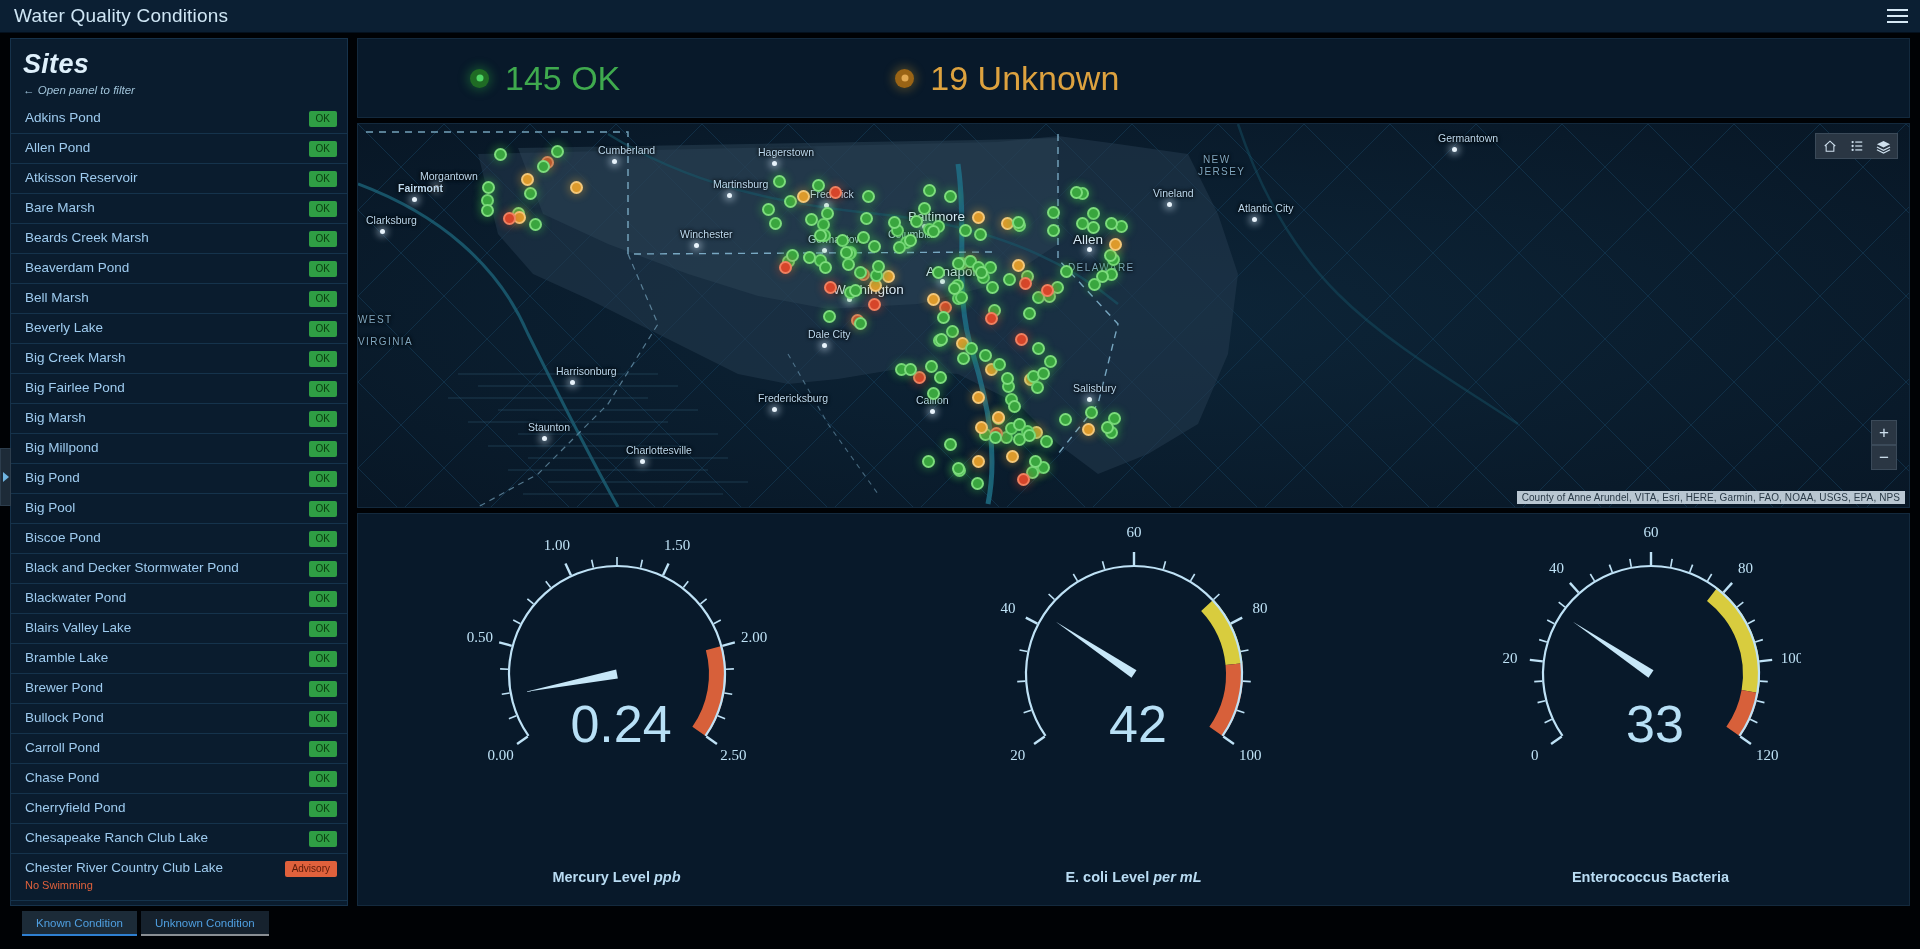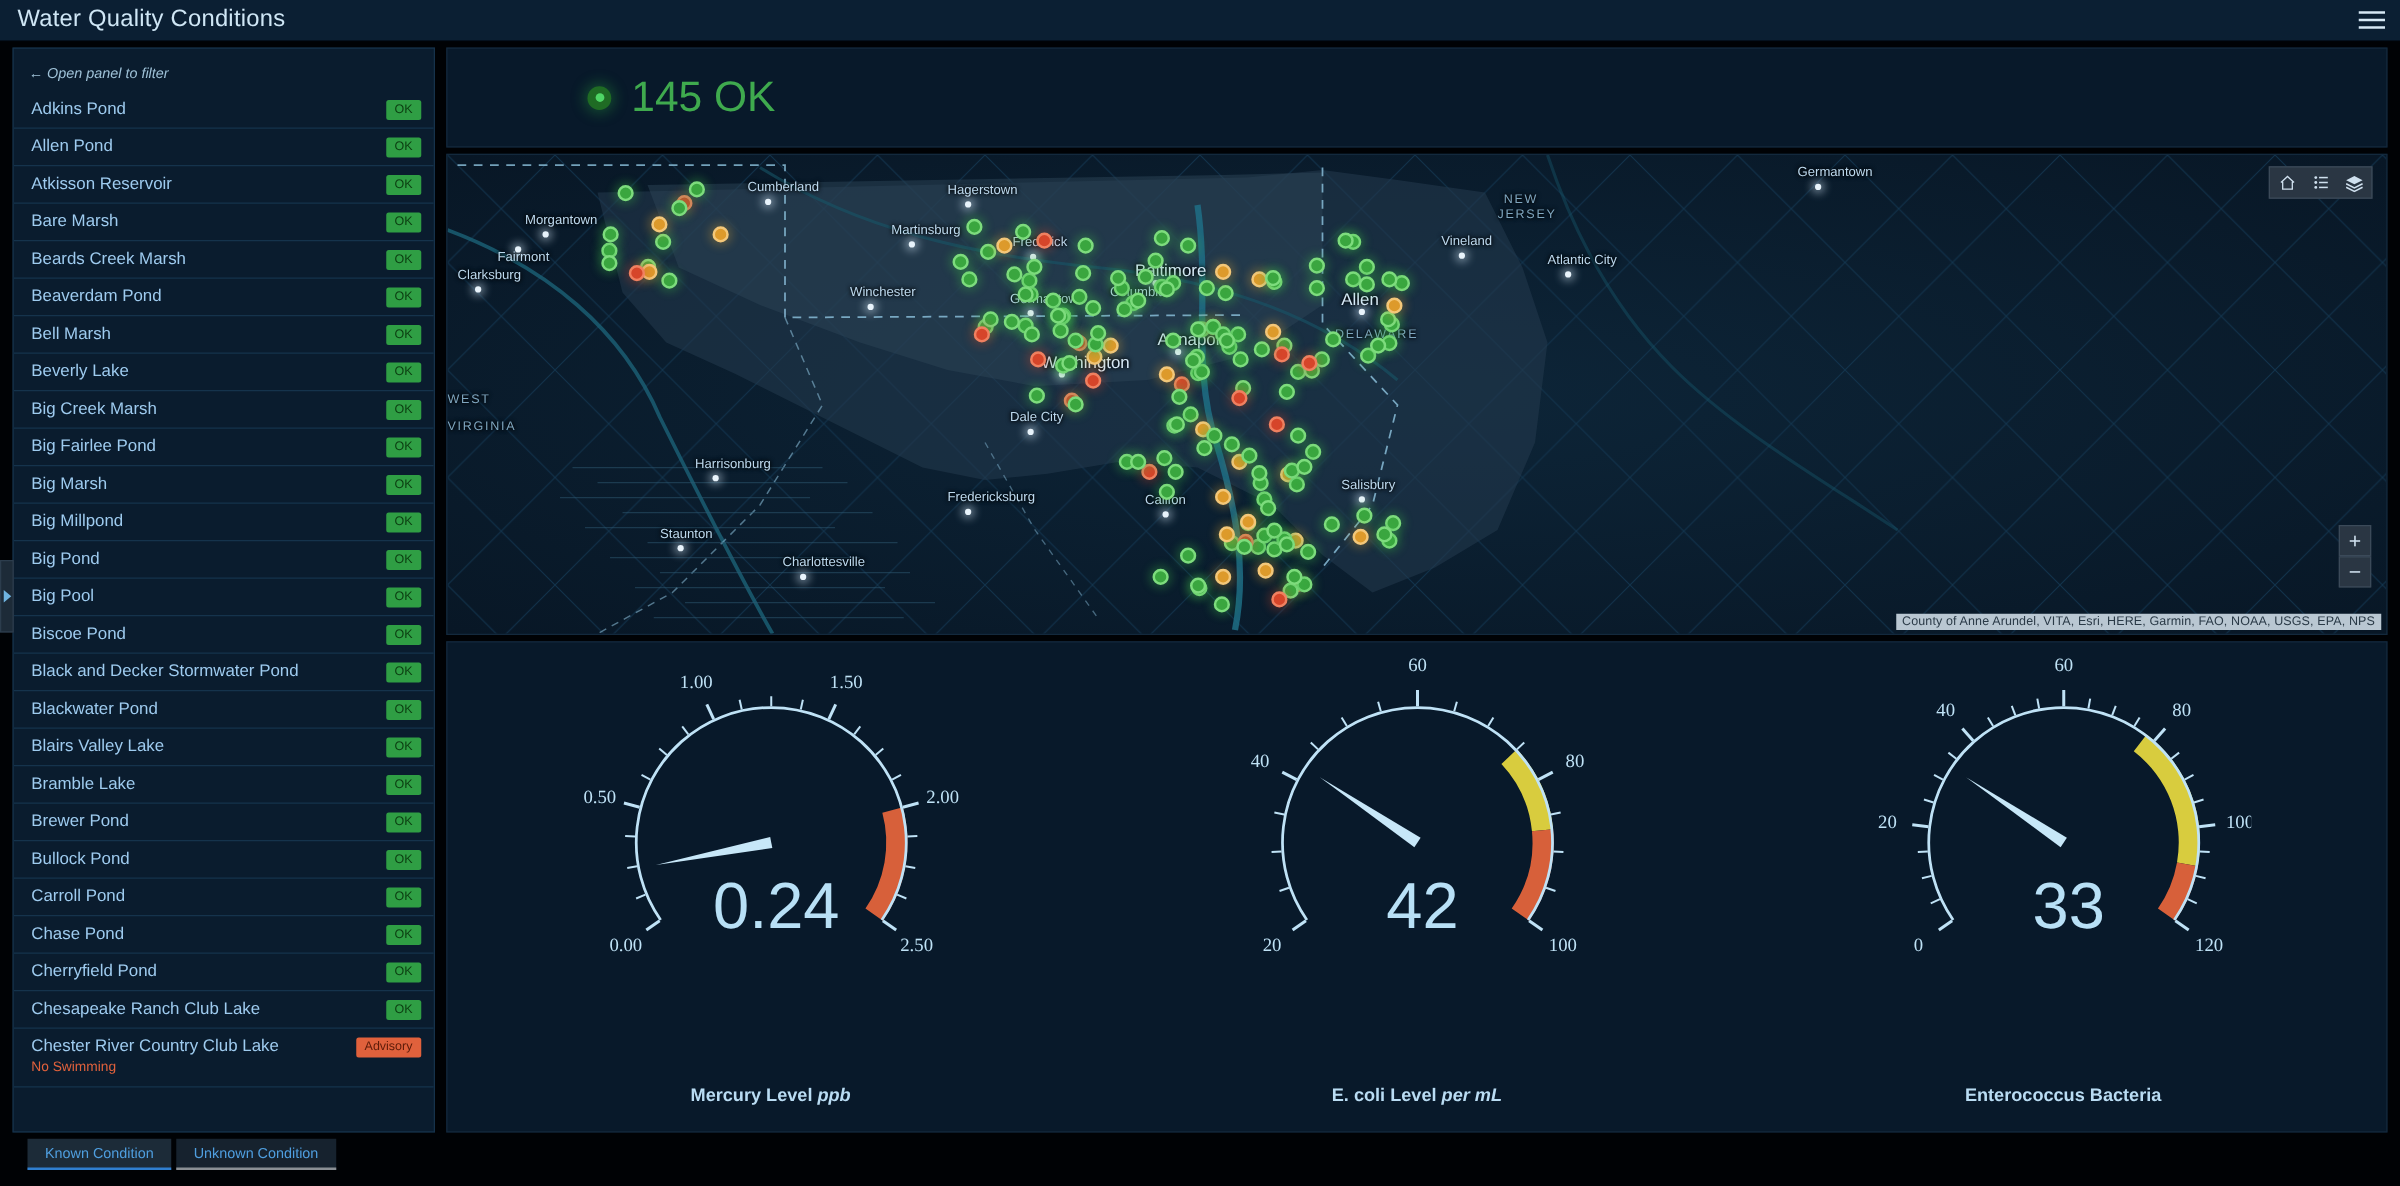--- a/index.html
+++ b/index.html
@@ -170,20 +170,21 @@
     <span></span>
       <span></span>
       <span></span>
   </div>
 </div>
 
 <div id="stage">
 
   <div id="sidebar">
     <div id="sites-header">
+      <div id="sites-title">Sites</div>
       <div id="sites-sub">← Open panel to filter</div>
     </div>
     <div id="site-list">
         <div class="site-row">
           <div class="site-text">
             <div class="site-name">Adkins Pond</div>
           </div>
           <div class="badge ok">OK</div>
         </div>
         <div class="site-row">
@@ -347,20 +348,24 @@
       <div class="stab active">Known Condition</div>
       <div class="stab">Unknown Condition</div>
     </div>
 
   <div id="right">
 
     <div id="stats">
         <div class="stat">
           <div class="dot ok"></div>
           <div class="stat-label ok">145 OK</div>
+        </div>
+        <div class="stat">
+          <div class="dot unk"></div>
+          <div class="stat-label unk">19 Unknown</div>
         </div>
       </div>
 
     <div id="map">
       <svg id="map-canvas" viewBox="0 0 1551 383" preserveAspectRatio="none">
         <defs>
           <pattern id="grid" width="86" height="86" patternUnits="userSpaceOnUse">
             <path d="M0 0 L86 86 M86 0 L0 86" stroke="#12344d" stroke-width="0.8" fill="none"></path>
           </pattern>
           <radialGradient id="seaglow" cx="50%" cy="50%" r="70%">
@@ -399,21 +404,21 @@
           <div class="maplabel" style="left: 240px; top: 20px;">Cumberland</div>
           <div class="citydot" style="left: 254px; top: 35px;"></div>
           <div class="maplabel" style="left: 400px; top: 22px;">Hagerstown</div>
           <div class="citydot" style="left: 414px; top: 37px;"></div>
           <div class="maplabel" style="left: 62px; top: 46px;">Morgantown</div>
           <div class="citydot" style="left: 76px; top: 61px;"></div>
           <div class="maplabel state" style="left: 845px; top: 30px;">NEW</div>
           <div class="maplabel state" style="left: 840px; top: 42px;">JERSEY</div>
           <div class="maplabel" style="left: 355px; top: 54px;">Martinsburg</div>
           <div class="citydot" style="left: 369px; top: 69px;"></div>
-          <div class="maplabel" style="left: 40px; top: 76px;">Fairmont</div>
+          <div class="maplabel" style="left: 40px; top: 58px; font-weight: bold;">Fairmont</div>
           <div class="citydot" style="left: 54px; top: 73px;"></div>
           <div class="maplabel" style="left: 452px; top: 64px;">Frederick</div>
           <div class="citydot" style="left: 466px; top: 79px;"></div>
           <div class="maplabel" style="left: 795px; top: 63px;">Vineland</div>
           <div class="citydot" style="left: 809px; top: 78px;"></div>
           <div class="maplabel big" style="left: 550px; top: 85px;">Baltimore</div>
           <div class="citydot" style="left: 564px; top: 100px;"></div>
           <div class="maplabel" style="left: 8px; top: 90px;">Clarksburg</div>
           <div class="citydot" style="left: 22px; top: 105px;"></div>
           <div class="maplabel" style="left: 880px; top: 78px;">Atlantic City</div>

